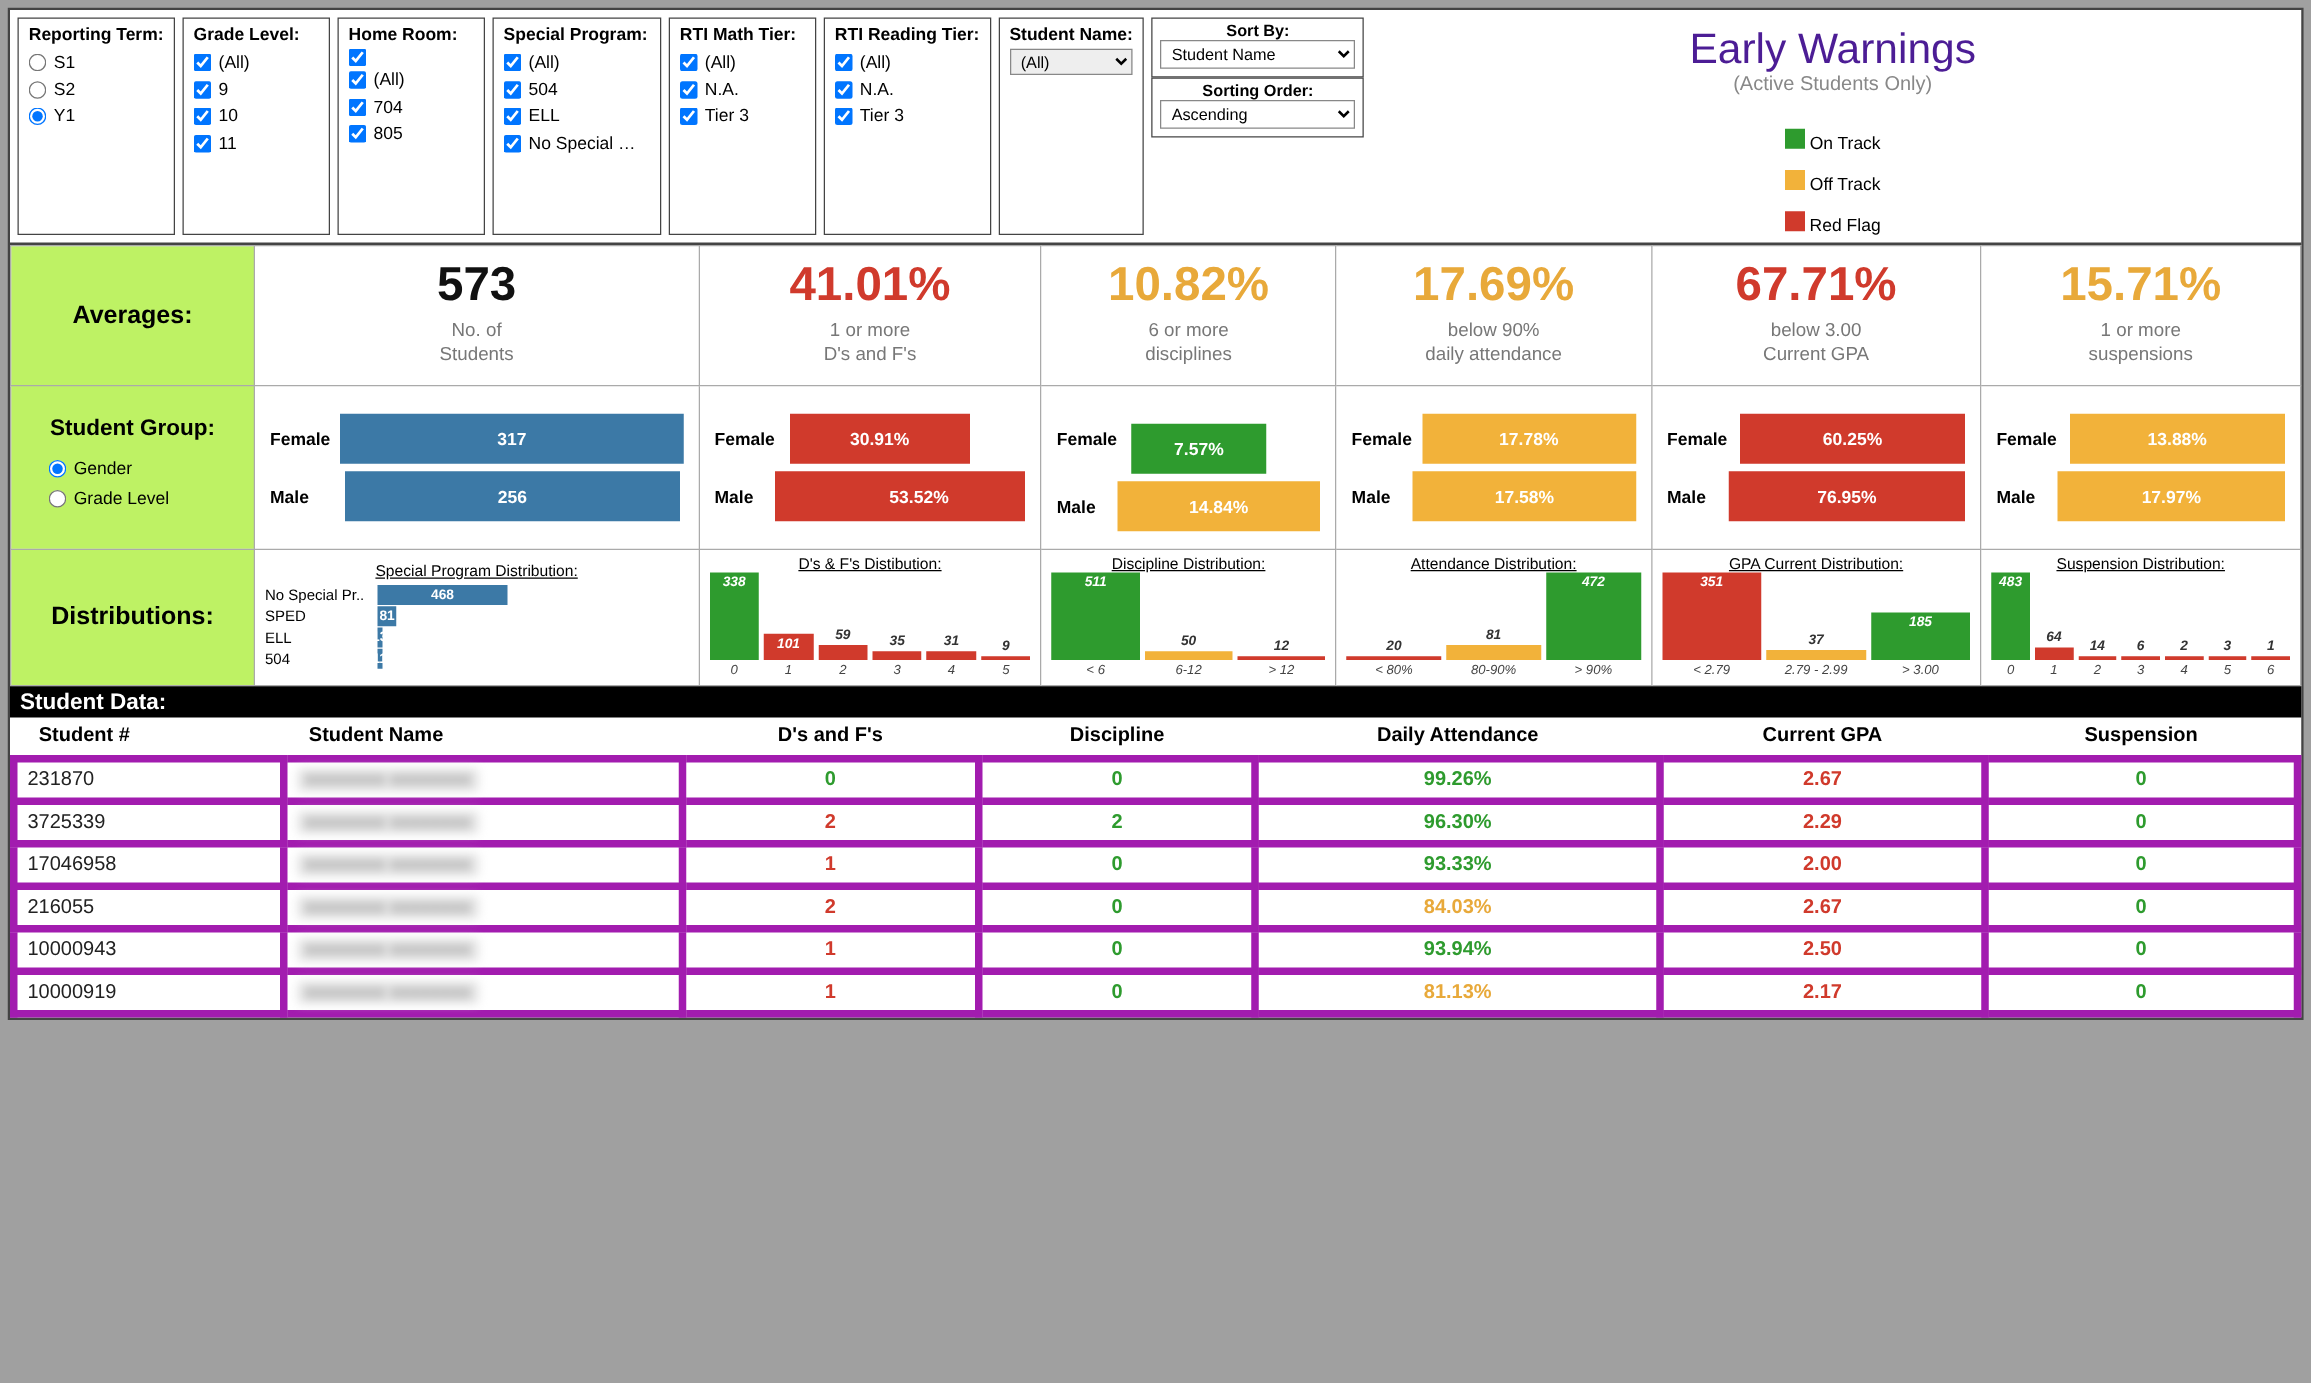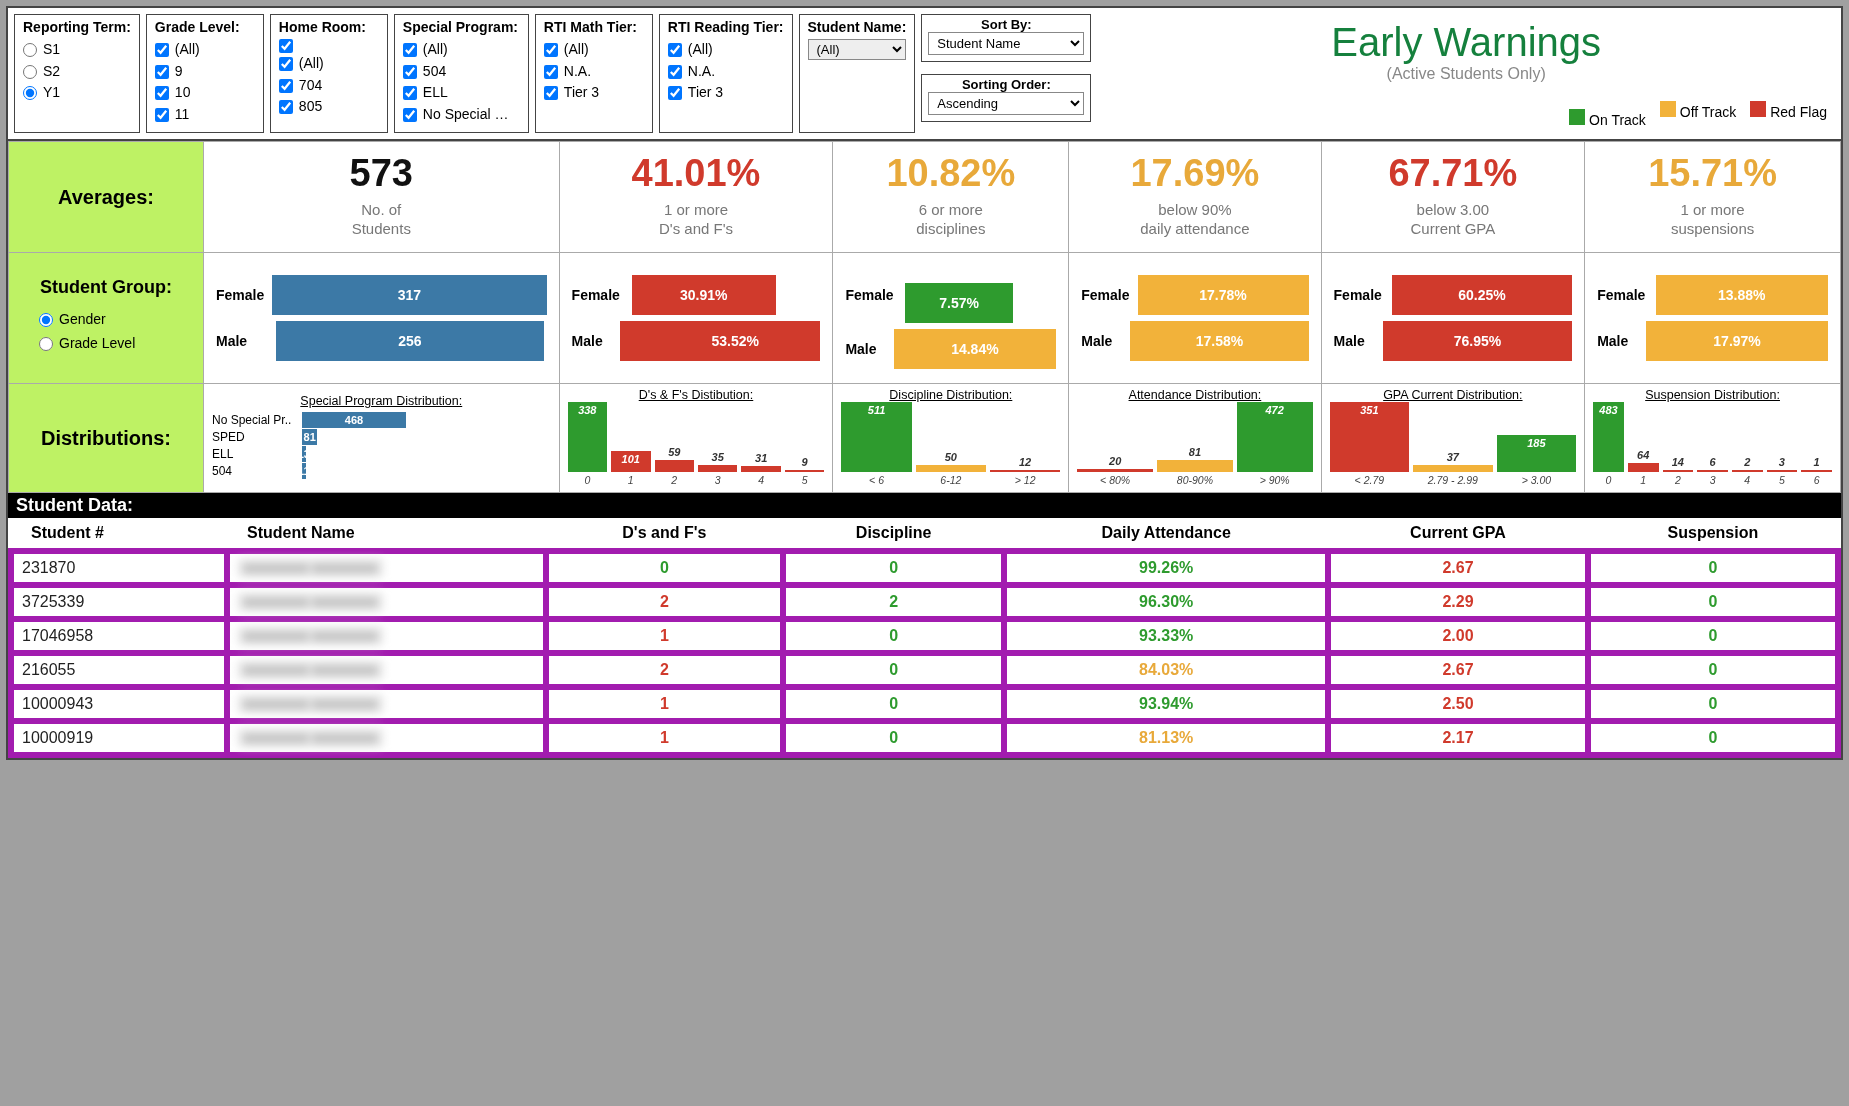--- a/index.html
+++ b/index.html
@@ -5,28 +5,28 @@
 * { box-sizing: border-box; margin: 0; padding: 0; font-family: "Segoe UI", Tahoma, sans-serif; }
 body { background: #a0a0a0; padding: 6px; }
 .page { background: #fff; border: 2px solid #444; }
 
 
 .filter-row { display: flex; gap: 6px; padding: 6px; border-bottom: 2px solid #444; }
 .filter-box { border: 1.5px solid #444; padding: 4px 8px 6px; font-size: 14px; min-width: 118px; background:#fff;}
 .filter-box .title { font-weight: 700; font-size: 14px; margin-bottom: 4px; white-space: nowrap;}
 .opt { display: flex; align-items: center; gap: 6px; font-size: 14px; line-height: 1.55; }
 .opt input { width: 14px; height: 14px; }
-.sort-col { display:flex; flex-direction:column; gap:12px; min-width:170px;}
+.sort-col { display:flex; flex-direction:column; gap:0; min-width:170px;}
 .sort-block { border:1.5px solid #444; padding:2px 6px 6px; }
 .sort-block .lbl{ font-weight:700; font-size:13px; text-align:center; }
 .sort-block select { width:100%; font-size:13px; border:1px solid #888; background:#fff; padding:2px 4px;}
 .brand-col { flex:1 1 auto; text-align:center; padding:6px 8px 0; }
-.brand-title { color:#15803d; font-size:40px; font-weight:500; }
+.brand-title { color:#4c1d95; font-size:34px; font-weight:500; }
 .brand-sub { color:#888; font-size:16px; }
-.legend { margin-top:10px; display:flex; gap:14px; justify-content:flex-end; font-size:14px; align-items:center;}
+.legend { margin-top:10px; display:flex; gap:14px; justify-content:flex-end; font-size:14px; align-items:center;flex-direction:column;}
 .legend .chip{ width:16px; height:16px; display:inline-block; }
 .c-green{background:#2e9b2e;margin-top:16px;} .c-amber{background:#f2b23a;} .c-red{background:#d03a2c;} .c-blue{background:#3c79a6;}
 .student-name-box select{ width:100%; border:1px solid #888; font-size:13px; padding:1px 4px; background:#eee;}
 
 
 .metric-table { width:100%; border-collapse:collapse; }
 .metric-table td { border:1px solid #aaa; vertical-align:middle; }
 .metric-table .rowlabel { background:#bef264; width:195px; text-align:center; font-size:20px; font-weight:600; padding:0 20px;}
 .metric-cell { text-align:center; padding:10px 4px 14px; }
 .metric-num { font-size:38px; font-weight:700; }

